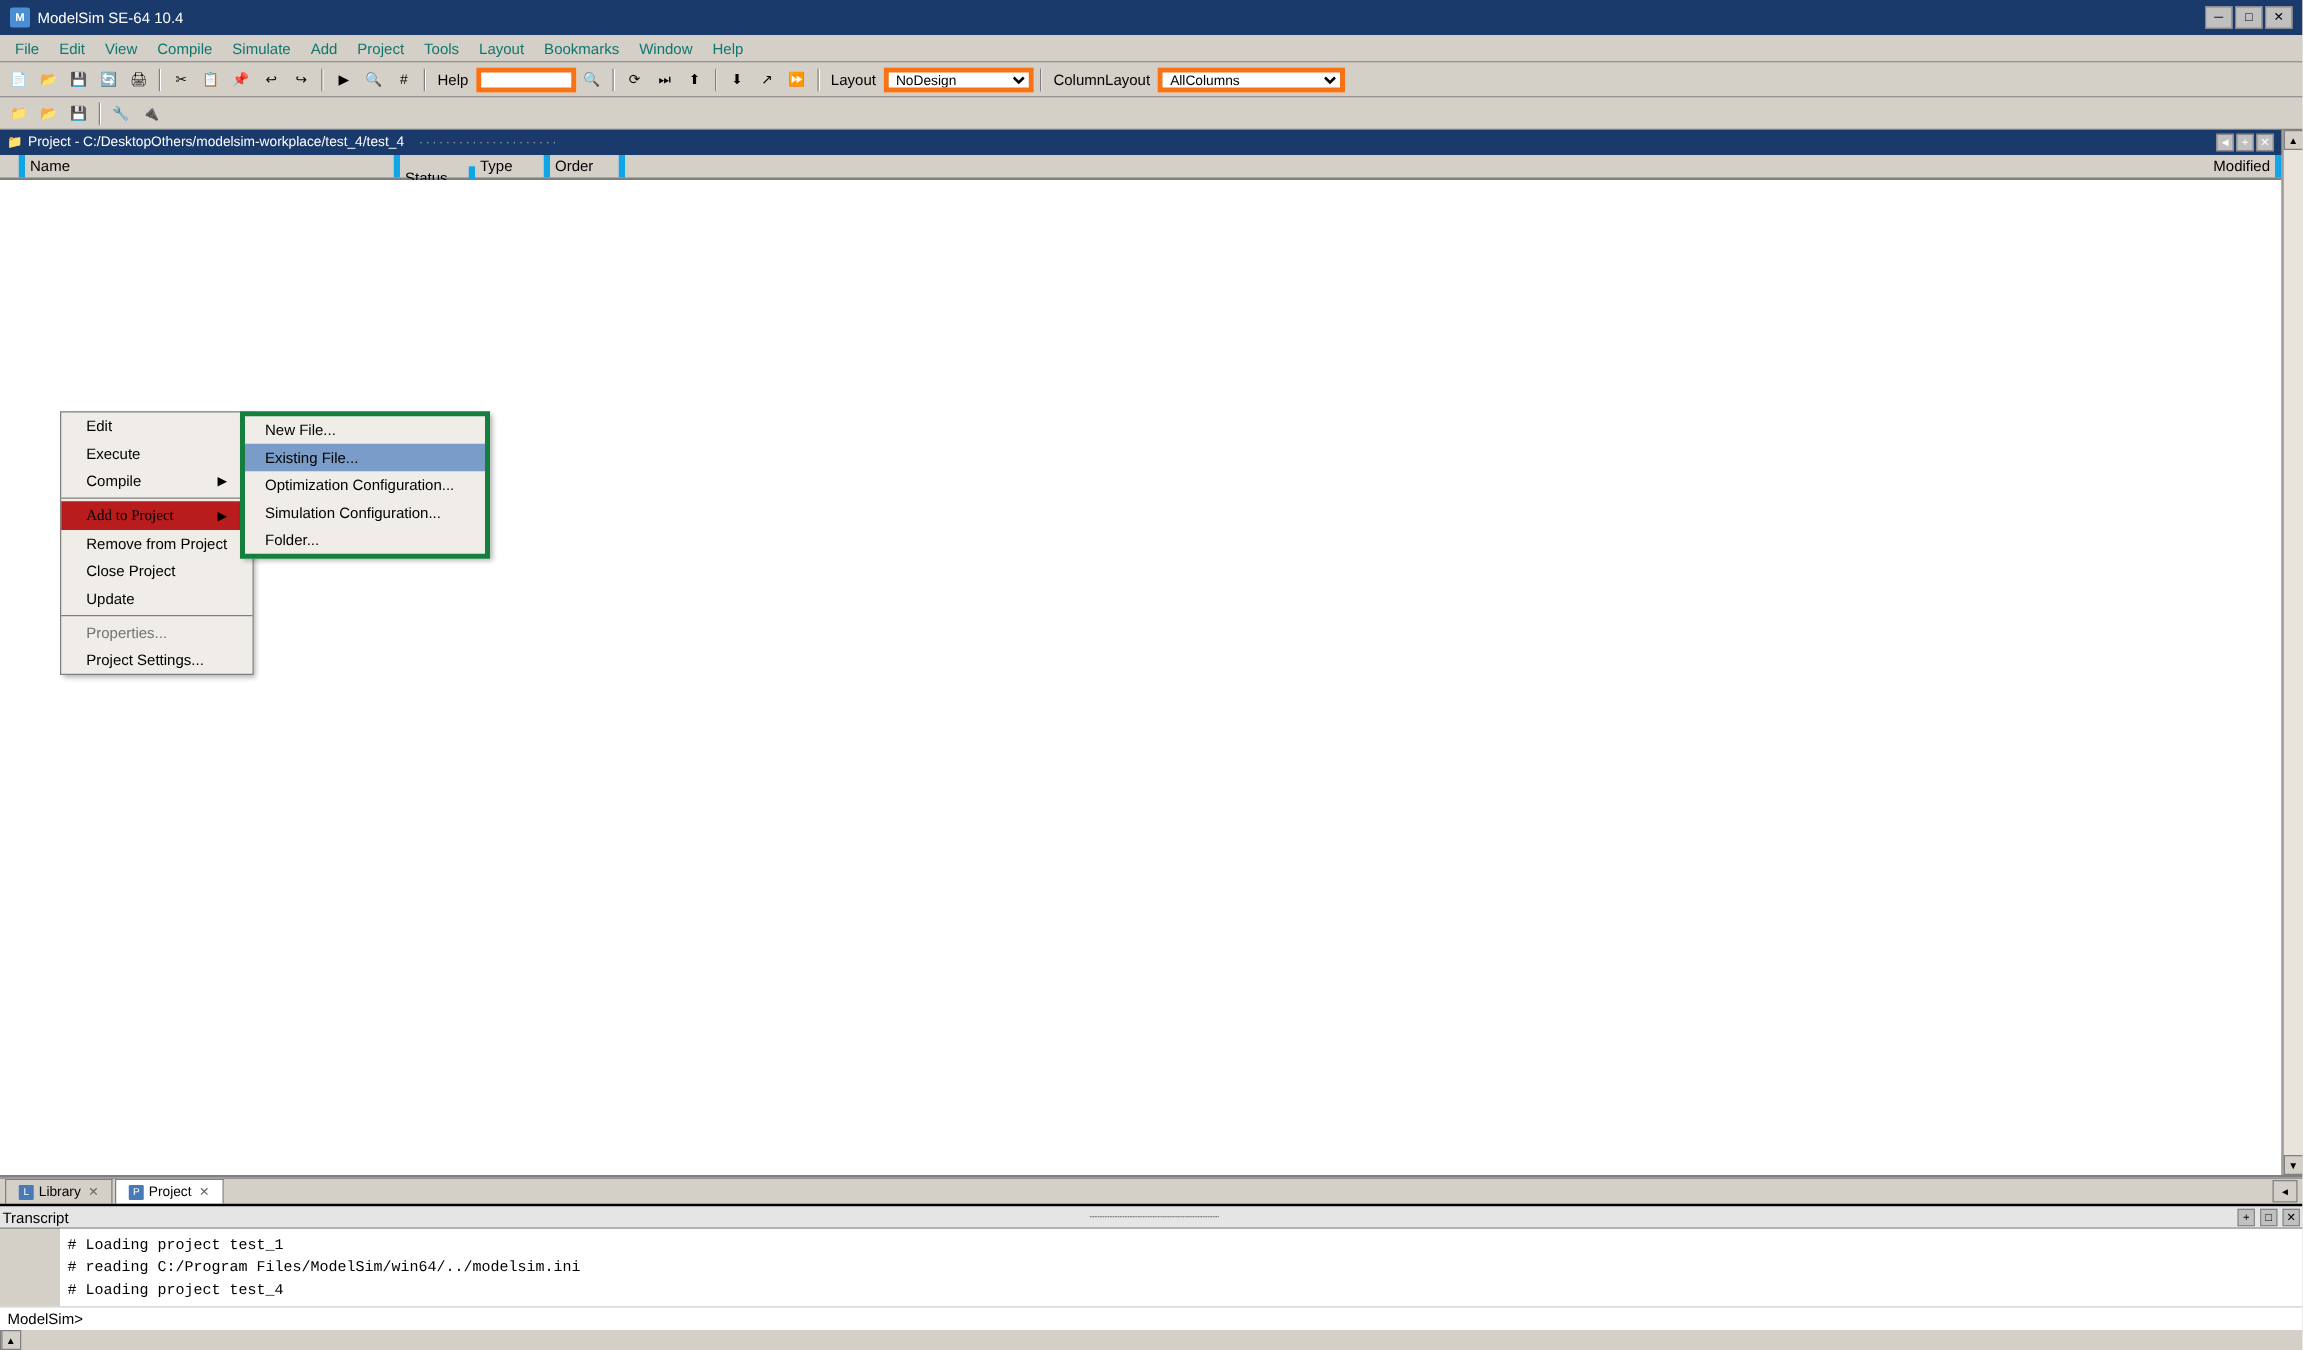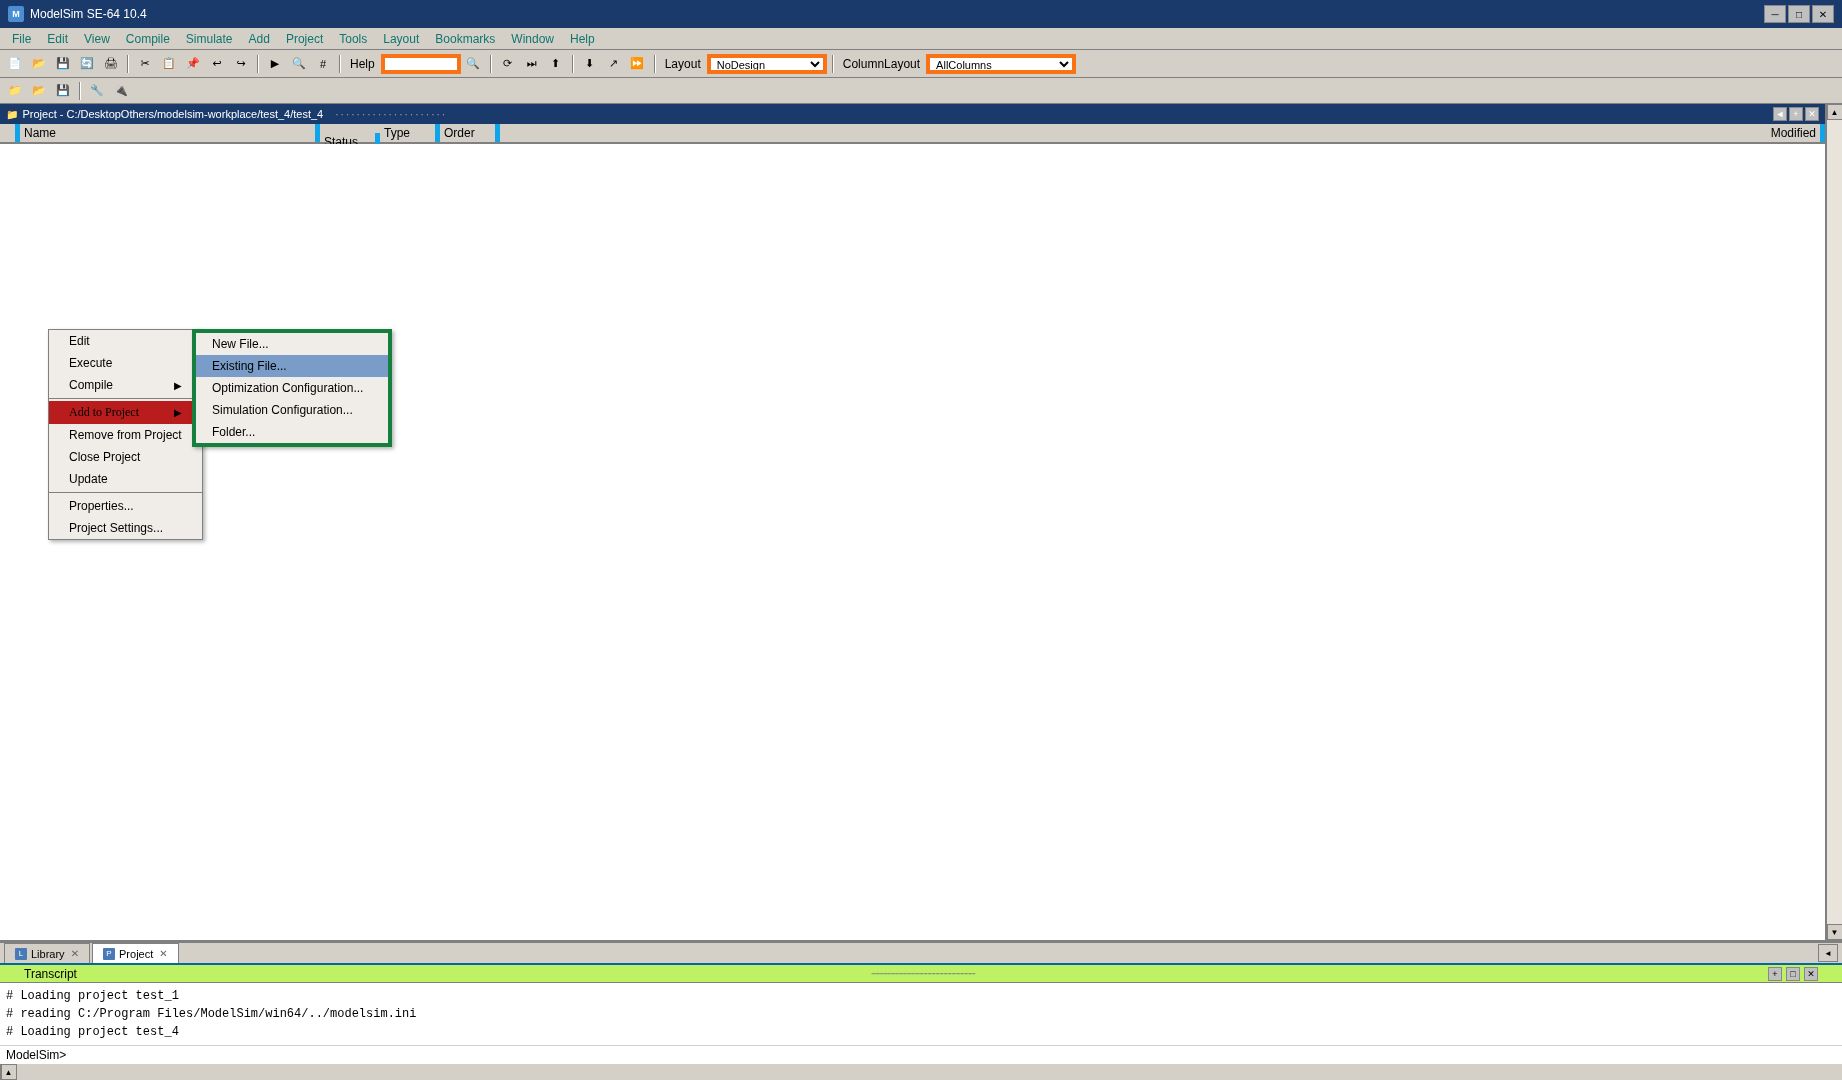--- a/index.html
+++ b/index.html
@@ -179,21 +179,21 @@
       padding: 4px 20px;
       cursor: pointer;
       font-size: 12px;
       color: #000;
       display: flex;
       align-items: center;
       justify-content: space-between;
       white-space: nowrap;
     }
     .ctx-item.highlighted { background: #b91c1c; color: #000; font-family: Liberation Serif, serif; }
-    .ctx-item.disabled { color: #000000; cursor: default; }
+    .ctx-item.disabled { color: #737373; cursor: default; }
     .ctx-separator {
       height: 1px;
       background: #808080;
       margin: 2px 0;
     }
     .ctx-arrow {
       font-size: 10px;
       margin-left: 10px;
     }
 
@@ -252,37 +252,38 @@
       color: white;
     }
     .tab-close {
       font-size: 10px;
       color: #666;
       margin-left: 2px;
     }
 
     
     .transcript-header {
-      background: #bef264;
+      background: #e5e5e5;
       height: 20px;
       display: flex;
       align-items: center;
-      padding: 0 24px;
+      padding: 0 2px;
       font-size: 12px;
       border-bottom: 1px solid #808080;
-      border-top: 2px solid #0369a1;
+      border-top: 2px solid #000000;
       justify-content: space-between;
     }
     .transcript-body {
       background: white;
       flex: 1;
       padding: 4px 6px;
       font-family: 'Courier New', monospace;
       font-size: 12px;
       overflow-y: auto;
+      margin-left: 48px;
     }
     .transcript-line {
       line-height: 18px;
     }
     .transcript-input {
       display: flex;
       align-items: center;
       padding: 2px 6px;
       background: white;
       border-top: 1px solid #d0d0d0;

